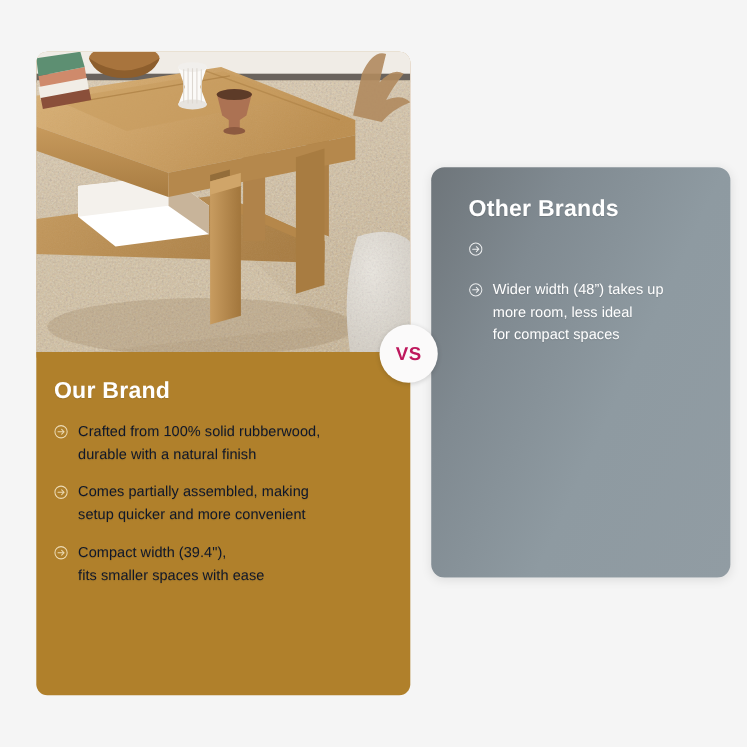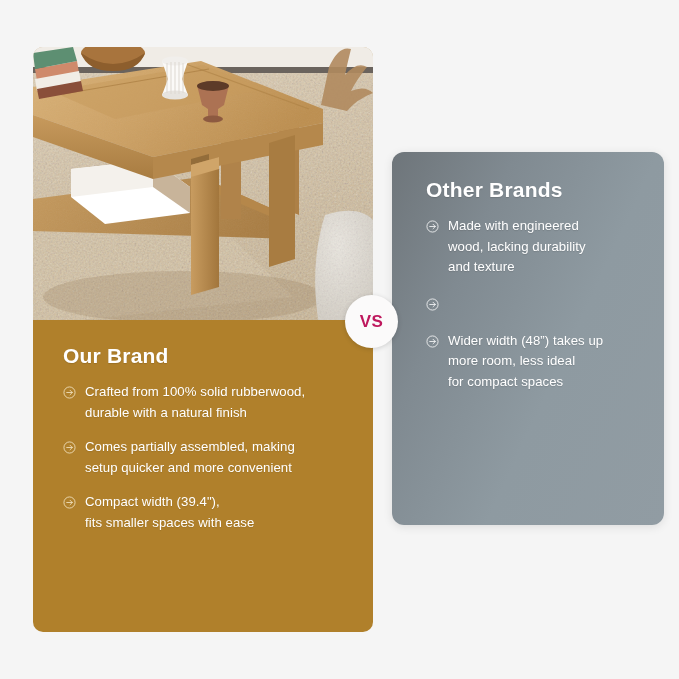--- a/index.html
+++ b/index.html
@@ -69,36 +69,36 @@
   
   #our-brand-panel {
     position: absolute;
     left: 33px;
     top: 320px;
     width: 340px;
     height: 312px;
     border-bottom-left-radius: 10px;
     border-bottom-right-radius: 10px;
     background: #b0802b;
-    padding: 24px 22px 18px 30px;
+    padding: 24px 22px 18px 16px;
   }
   #our-brand-title {
     color: #ffffff;
     font-size: 21px;
     font-weight: bold;
     letter-spacing: 0.2px;
     margin-bottom: 14px;
     text-shadow: 0 1px 1px rgba(0,0,0,0.12);
   }
   #our-brand-list { list-style: none; }
   #our-brand-list > li {
     display: flex;
     gap: 9px;
     margin-bottom: 14px;
-    color: #ffffff;
+    color: #0f172a;
     font-size: 13.2px;
     line-height: 1.56;
     letter-spacing: 0.05px;
     text-shadow: 0 1px 1px rgba(0,0,0,0.10);
   }
   #our-brand-list > li:last-child { margin-bottom: 0; }
 
   .bullet-icon {
     flex: 0 0 auto;
     width: 13px;
@@ -252,31 +252,20 @@
   <div id="other-brands-panel">
     <div id="other-brands-title">Other Brands</div>
     <ul id="other-brands-list">
       <li>
         <span class="bullet-icon">
           <svg viewBox="0 0 14 14">
               <circle cx="7" cy="7" r="6" fill="none" stroke="#ffffff" stroke-width="1" opacity="0.85"></circle>
               <path d="M4 7 h6 M7.6 4.6 L10 7 L7.6 9.4" fill="none" stroke="#ffffff" stroke-width="1" opacity="0.85" stroke-linecap="round" stroke-linejoin="round"></path>
             </svg>
         </span>
-        <span class="item-text">Made with engineered
-wood, lacking durability
-and texture</span>
-      </li>
-      <li>
-        <span class="bullet-icon">
-          <svg viewBox="0 0 14 14">
-              <circle cx="7" cy="7" r="6" fill="none" stroke="#ffffff" stroke-width="1" opacity="0.85"></circle>
-              <path d="M4 7 h6 M7.6 4.6 L10 7 L7.6 9.4" fill="none" stroke="#ffffff" stroke-width="1" opacity="0.85" stroke-linecap="round" stroke-linejoin="round"></path>
-            </svg>
-        </span>
       </li>
       <li>
         <span class="bullet-icon">
           <svg viewBox="0 0 14 14">
               <circle cx="7" cy="7" r="6" fill="none" stroke="#ffffff" stroke-width="1" opacity="0.85"></circle>
               <path d="M4 7 h6 M7.6 4.6 L10 7 L7.6 9.4" fill="none" stroke="#ffffff" stroke-width="1" opacity="0.85" stroke-linecap="round" stroke-linejoin="round"></path>
             </svg>
         </span>
         <span class="item-text">Wider width (48”) takes up
 more room, less ideal

